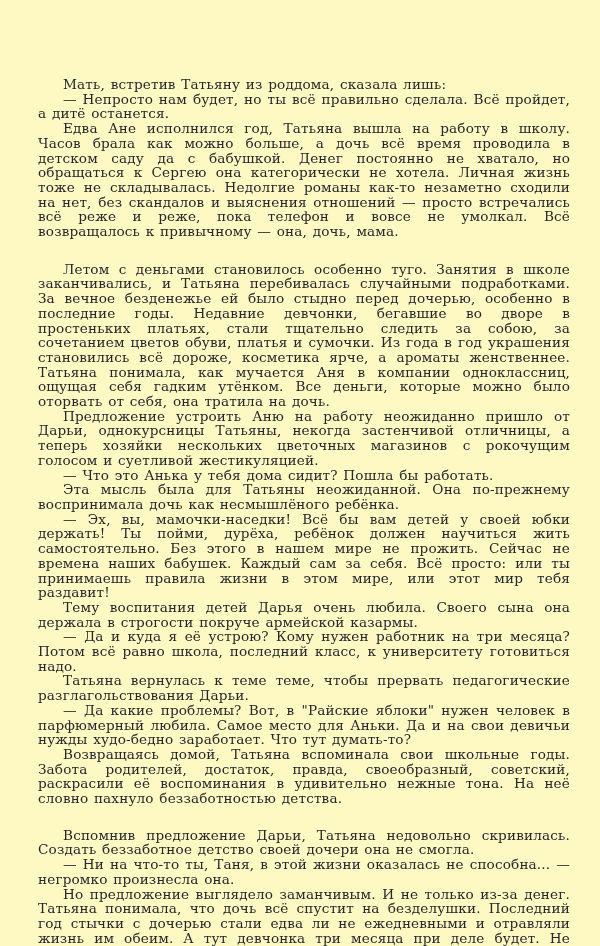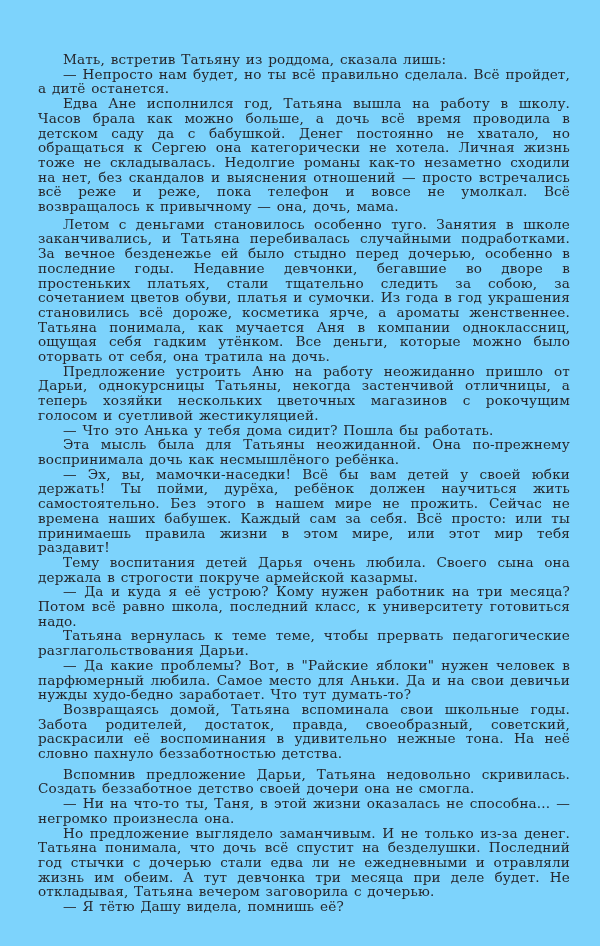--- a/index.html
+++ b/index.html
@@ -10,43 +10,43 @@
     width: 600px;
     height: 946px;
     background: #f7f7f4;
     overflow: hidden;
   }
   .page {
     position: relative;
     width: 600px;
     height: 946px;
     box-sizing: border-box;
-    background: #7dd3fc;
-    padding: 52px 30px 0 38px;
+    background: #fef9c3;
+    padding: 77px 30px 0 38px;
   }
   .text-block {
     font-family: "DejaVu Serif", "Liberation Serif", serif;
     font-size: 13.6px;
     line-height: 14.7px;
     color: #26262b;
     text-align: justify;
     letter-spacing: 0.15px;
     word-spacing: 1.2px;
     hyphens: auto;
     -webkit-hyphens: auto;
   }
   .para {
     margin: 0;
     text-indent: 25px;
   }
   .section-gap {
-    margin-top: 3px;
+    margin-top: 23px;
   }
   .small-gap {
-    margin-top: 6px;
+    margin-top: 22px;
   }
   .page-number {
     position: absolute;
     left: 0;
     bottom: 46px;
     width: 100%;
     text-align: center;
     font-family: "DejaVu Serif", "Liberation Serif", serif;
     font-size: 13px;
     font-weight: bold;

